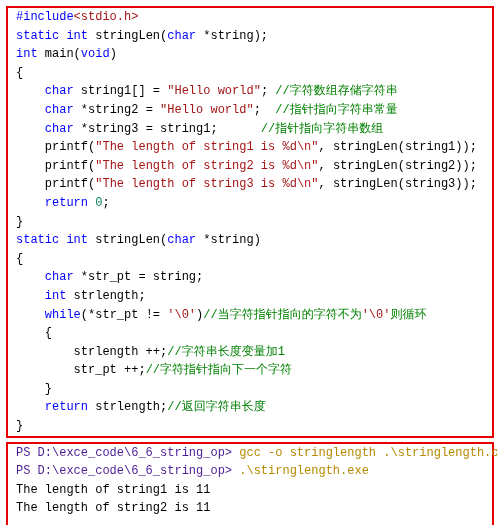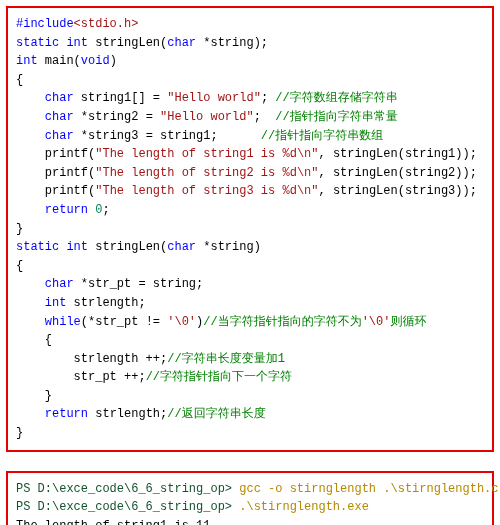--- a/index.html
+++ b/index.html
@@ -7,40 +7,40 @@
     padding: 6px;
     background: #fff;
     font-family: Consolas, "Courier New", monospace;
     font-size: 12px;
     line-height: 1.55;
     width: 500px;
     box-sizing: border-box;
   }
   .panel {
     border: 2px solid #e60000;
-    padding: 7px 8px;
-    margin-bottom: 19px;
+    padding: 0 8px;
+    margin-bottom: 4px;
     box-sizing: border-box;
   }
   pre {
     margin: 0;
     white-space: pre;
     font-family: inherit;
   }
   .tk-pre { color: #0000ff; }
   .tk-kw  { color: #0000ff; }
   .tk-typ { color: #0000ff; }
   .tk-inc { color: #a31515; }
   .tk-str { color: #a31515; }
   .tk-esc { color: #ba2121; }
   .tk-cmt { color: #008000; }
   .tk-fn  { color: #000000; }
   .tk-num { color: #098658; }
   .tk-txt { color: #000; }
-  .term-prompt { color: #14532d; }
+  .term-prompt { color: #4c1d95; }
   .term-cmd    { color: #b58900; }
   .term-out    { color: #000; }
 </style>
 </head>
 <body>
 
 <div class="panel">
 <pre><span class="tk-pre">#include</span><span class="tk-inc">&lt;stdio.h&gt;</span>
 <span class="tk-kw">static</span> <span class="tk-typ">int</span><span class="tk-fn"> stringLen(</span><span class="tk-typ">char</span><span class="tk-txt"> *string);</span>
 <span class="tk-typ">int</span><span class="tk-fn"> main(</span><span class="tk-typ">void</span><span class="tk-txt">)</span>
@@ -60,19 +60,19 @@
 <span>    </span><span class="tk-kw">while</span><span class="tk-txt">(*str_pt != </span><span class="tk-str">'\0'</span><span class="tk-txt">)</span><span class="tk-cmt">//当字符指针指向的字符不为</span><span class="tk-str">'\0'</span><span class="tk-cmt">则循环</span>
 <span class="tk-txt">    {</span>
 <span>        </span><span class="tk-txt">strlength ++;</span><span class="tk-cmt">//字符串长度变量加1</span>
 <span>        </span><span class="tk-txt">str_pt ++;</span><span class="tk-cmt">//字符指针指向下一个字符</span>
 <span class="tk-txt">    }</span>
 <span>    </span><span class="tk-kw">return</span><span class="tk-txt"> strlength;</span><span class="tk-cmt">//返回字符串长度</span>
 <span class="tk-txt">}</span></pre>
 </div>
 
 <div class="panel">
-<pre><span class="term-prompt">PS D:\exce_code\6_6_string_op&gt; </span><span class="term-cmd">gcc -o stirnglength .\stirnglength.c</span>
+<pre><span class="term-prompt">PS D:\exce_code\6_6_string_op&gt; </span><span class="term-cmd">gcc -o stringlength .\stringlength.c</span>
 <span class="term-prompt">PS D:\exce_code\6_6_string_op&gt; </span><span class="term-cmd">.\stirnglength.exe</span>
 <span class="term-out">The length of string1 is 11</span>
 <span class="term-out">The length of string2 is 11</span>
 
 </pre>
 </div>
 
 </body></html>

